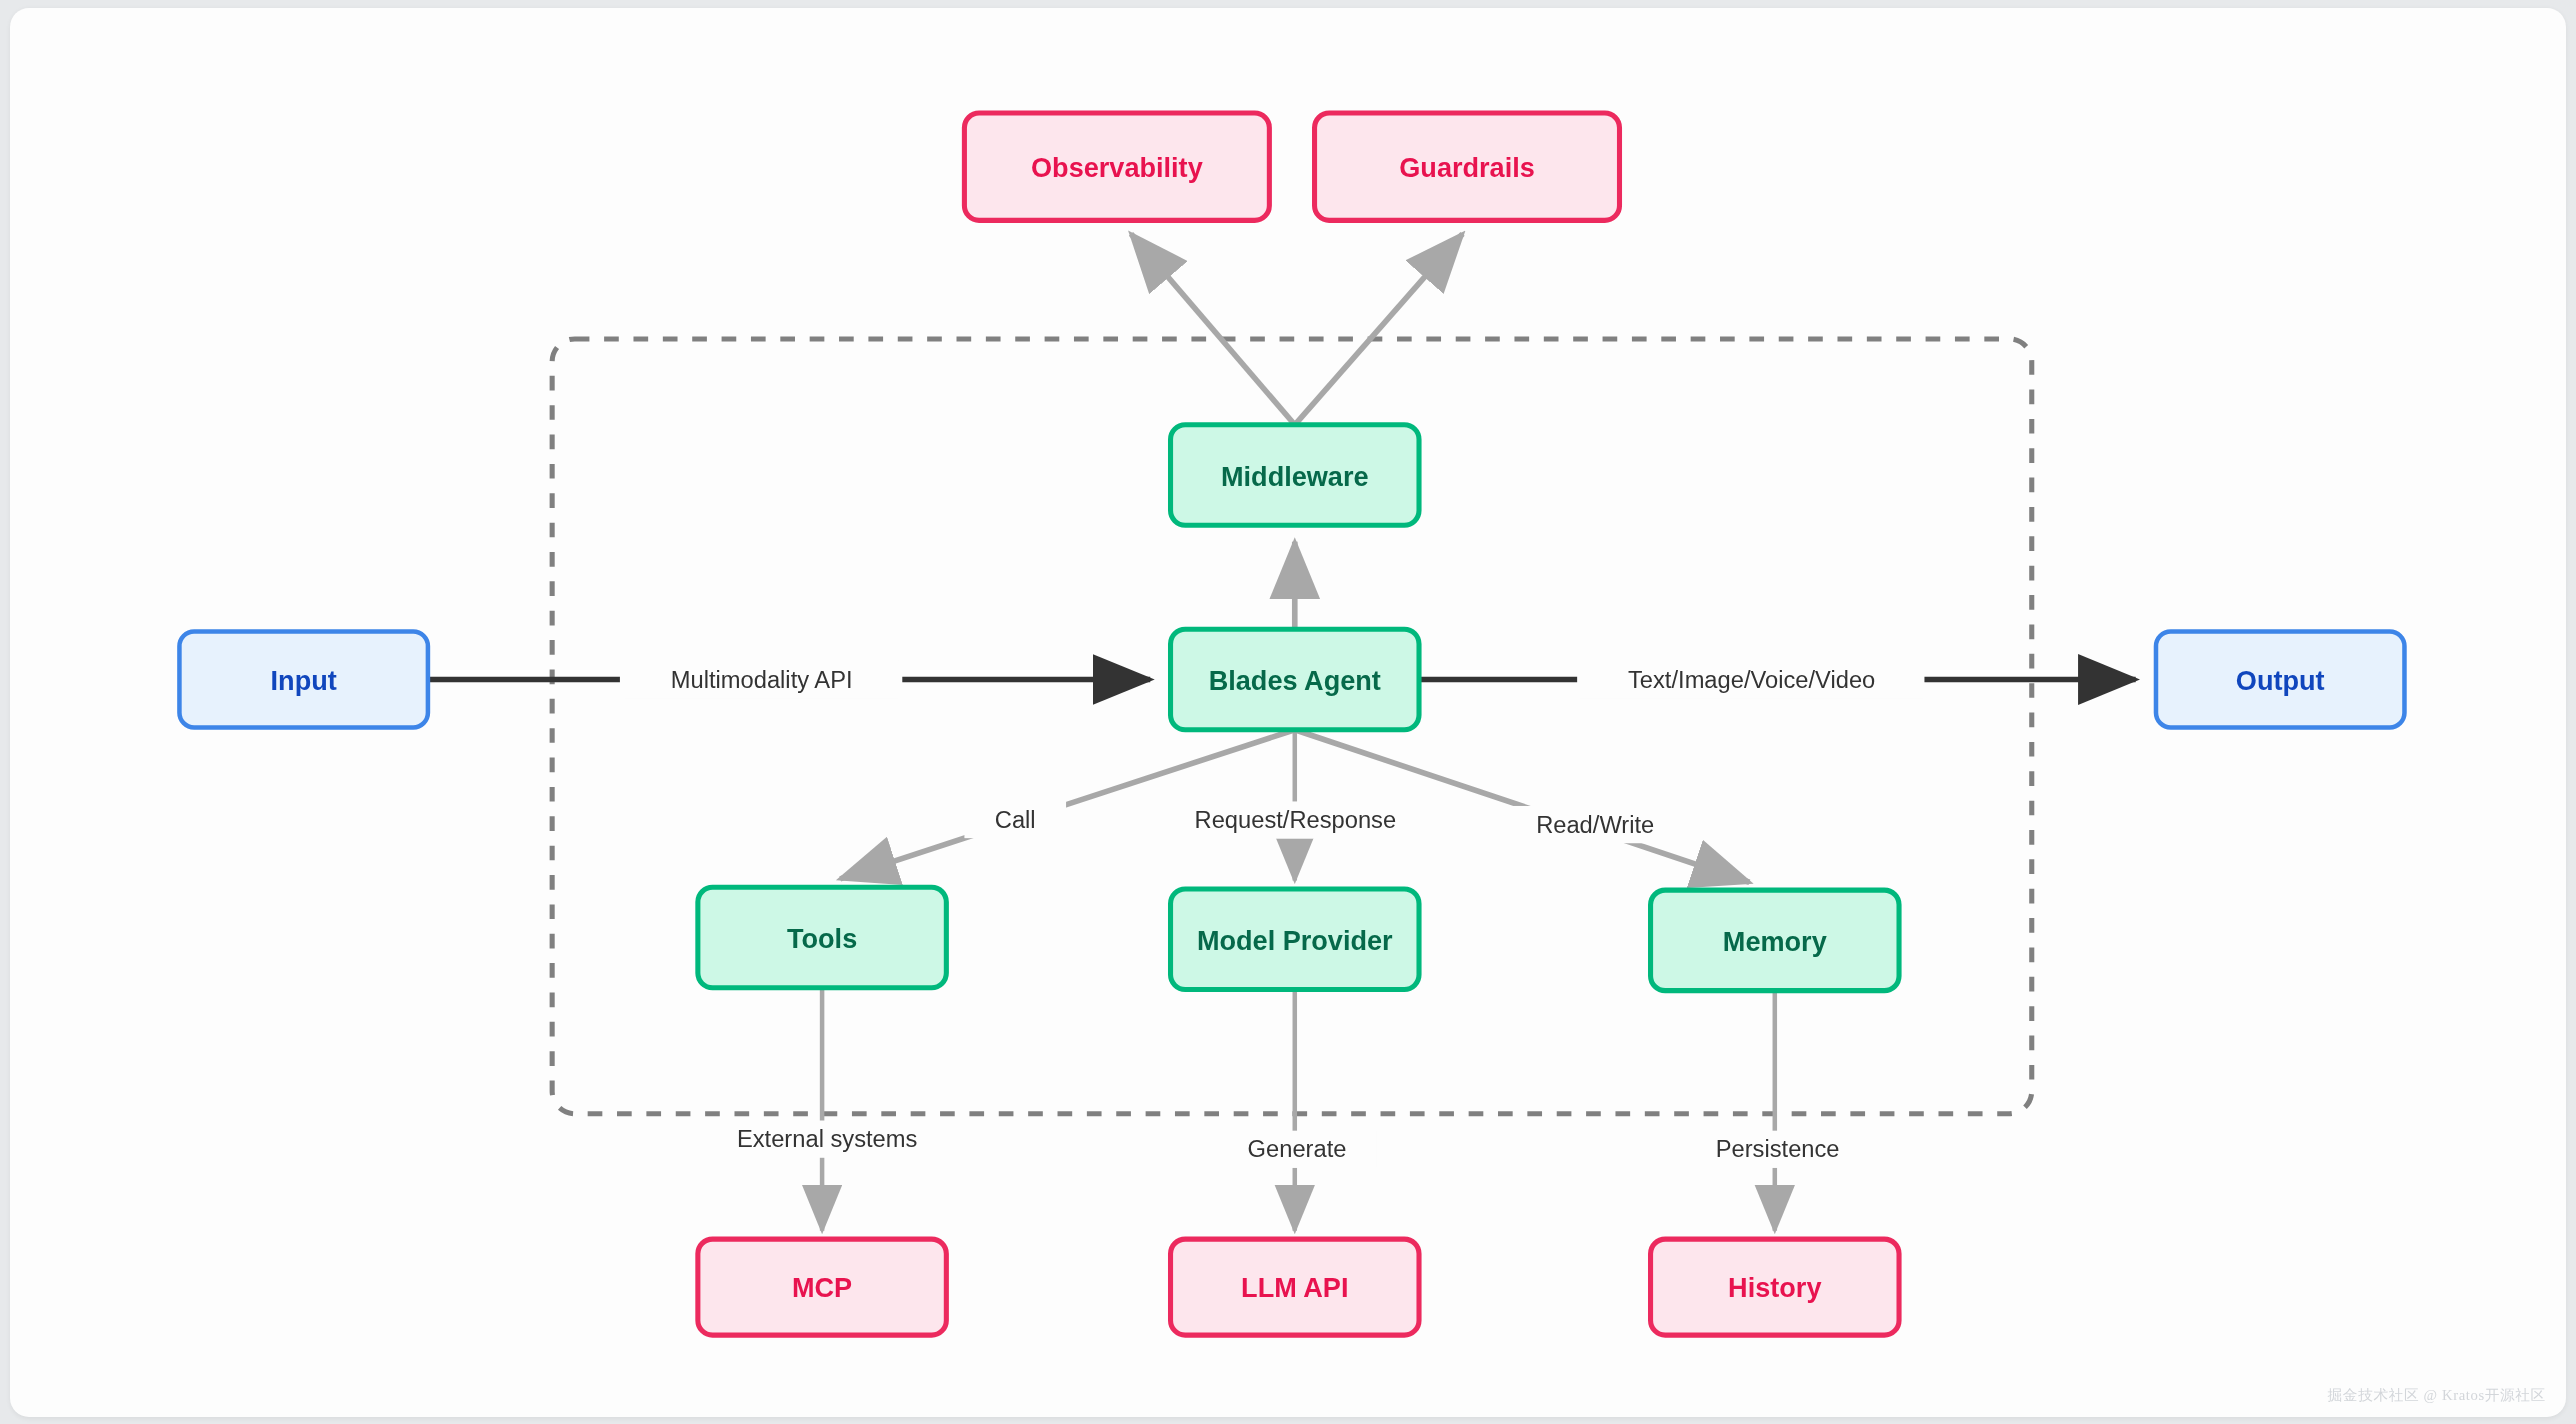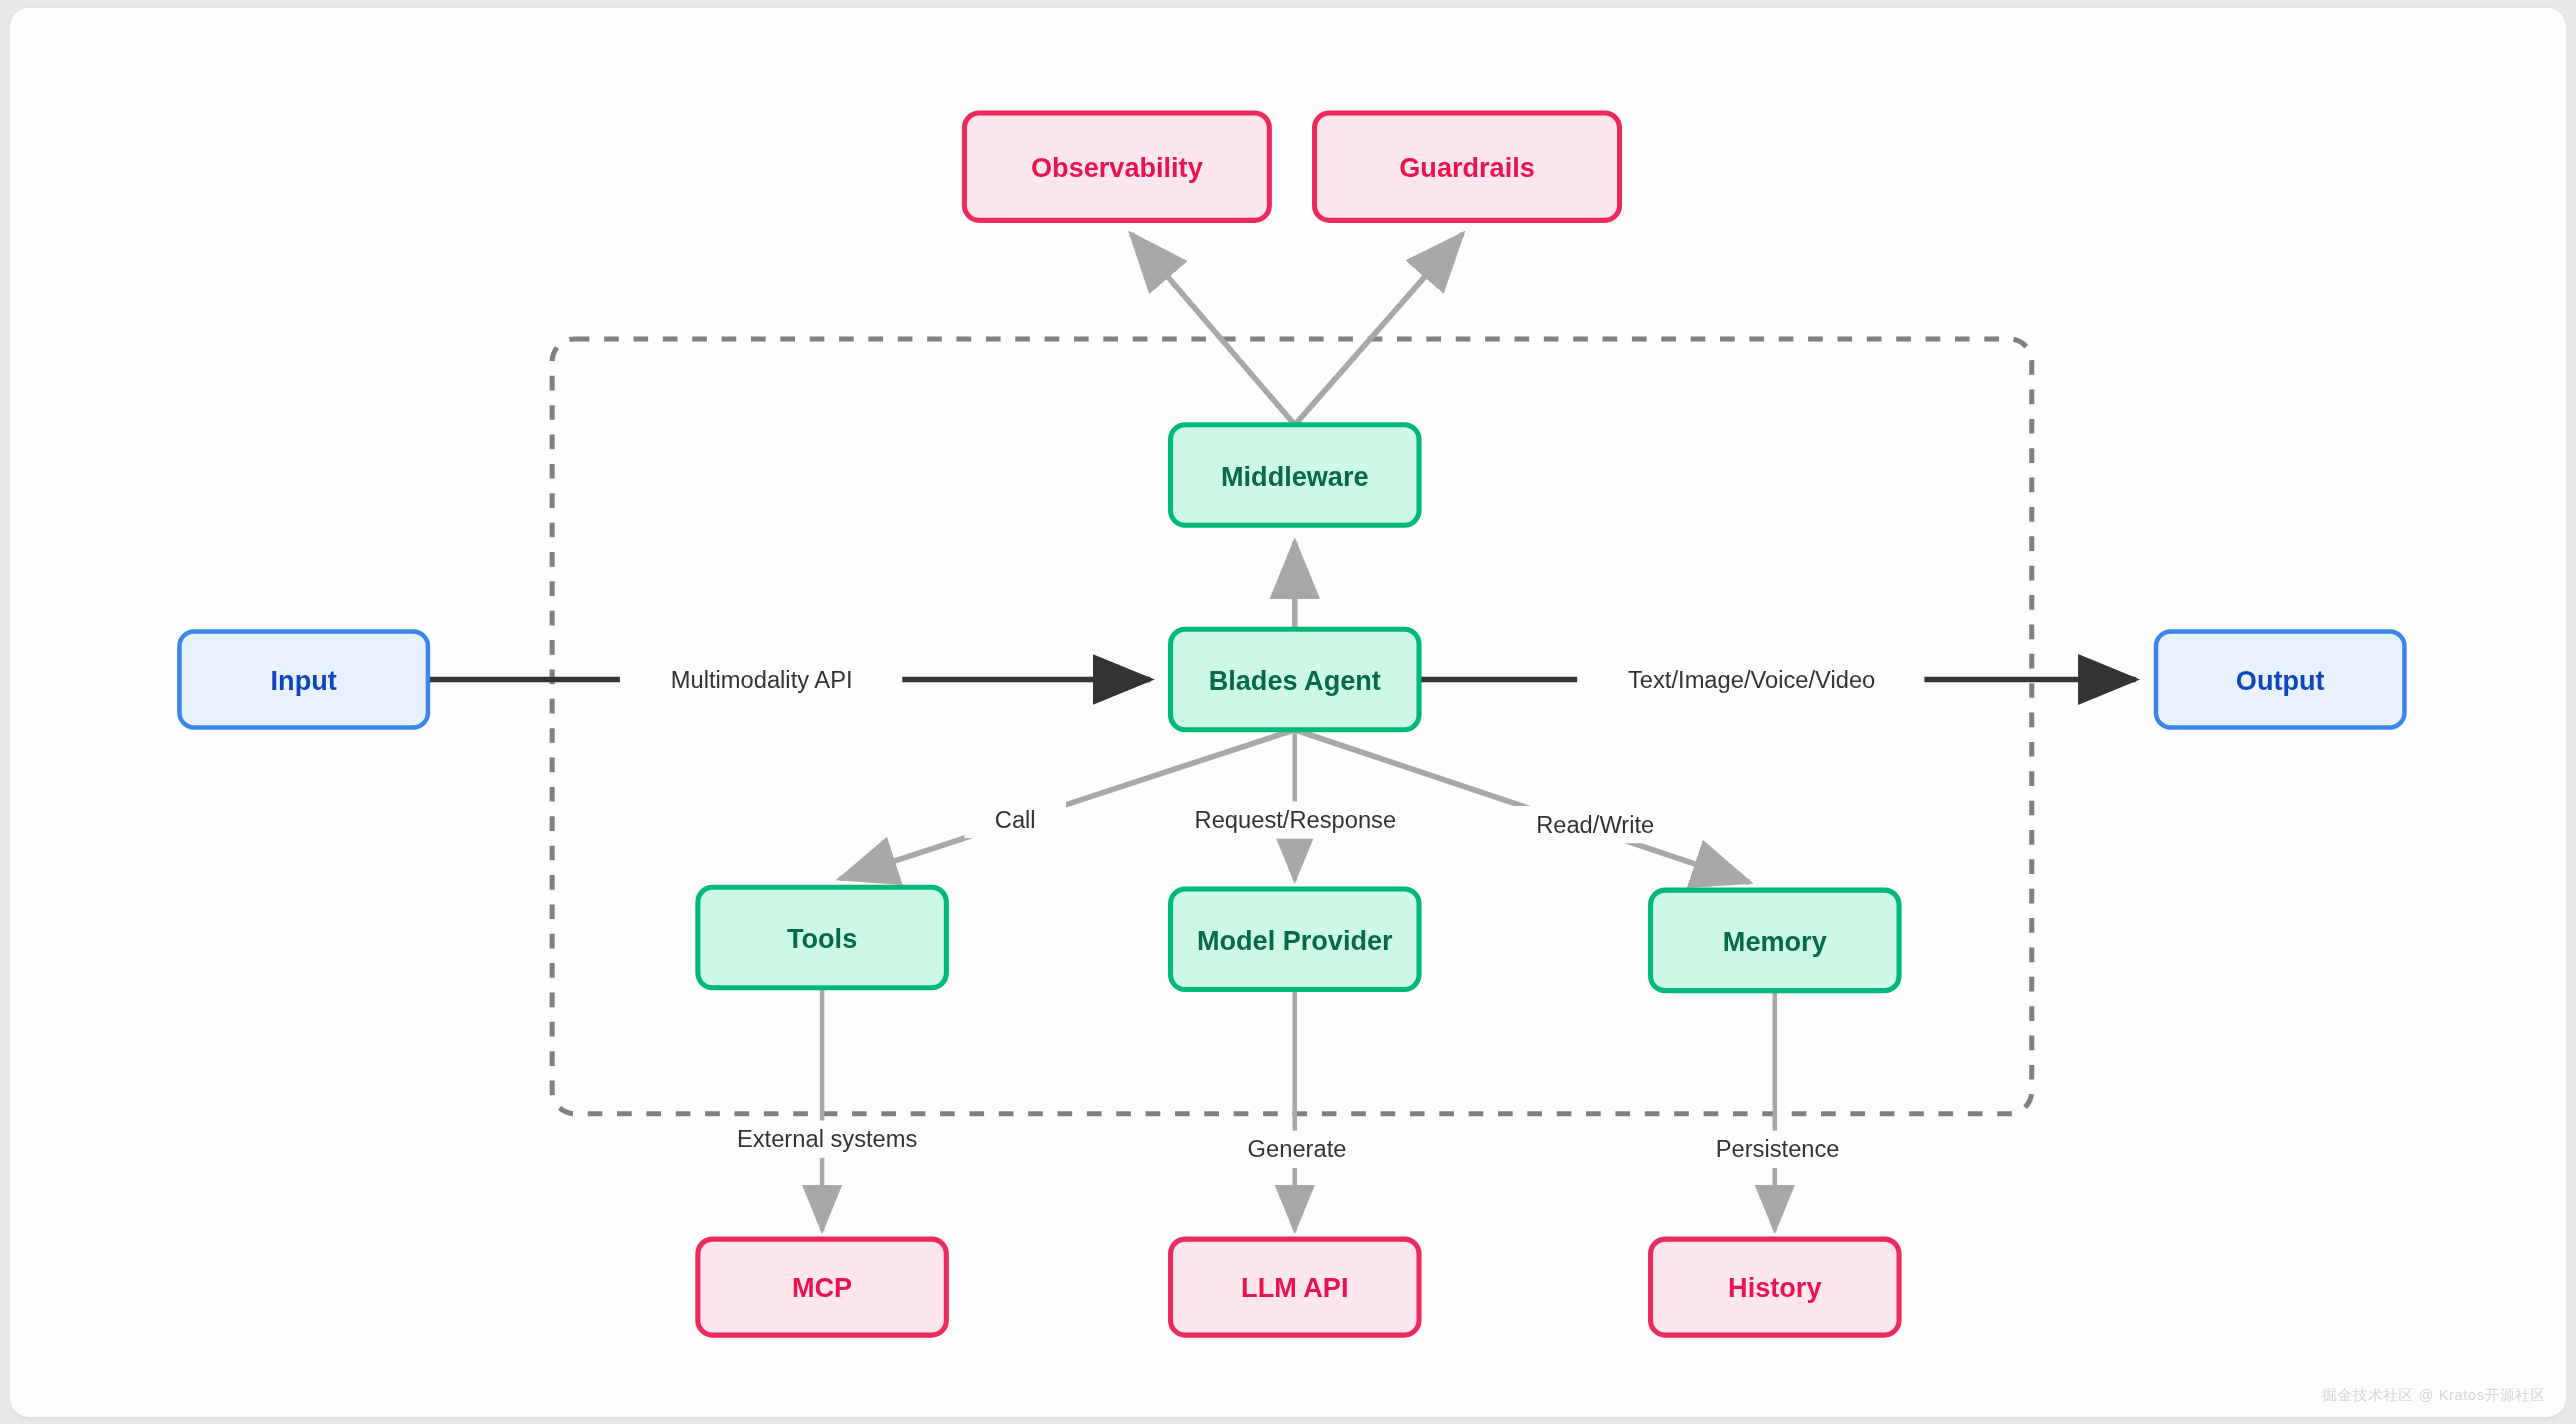--- a/index.html
+++ b/index.html
@@ -46,21 +46,21 @@
     font-weight: 400;
     font-size: 42px;
     fill: #333333;
     text-anchor: middle;
     dominant-baseline: central;
   }
   .watermark {
     position: absolute;
     right: 20.3px;
     bottom: 12.4px;
-    font-family: Liberation Sans, sans-serif;
+    font-family: Liberation Serif, serif;
     font-size: 14.7px;
     color: #d3d6da;
     letter-spacing: 0.6px;
     white-space: nowrap;
     user-select: none;
   }
 </style>
 </head>
 <body>
 

